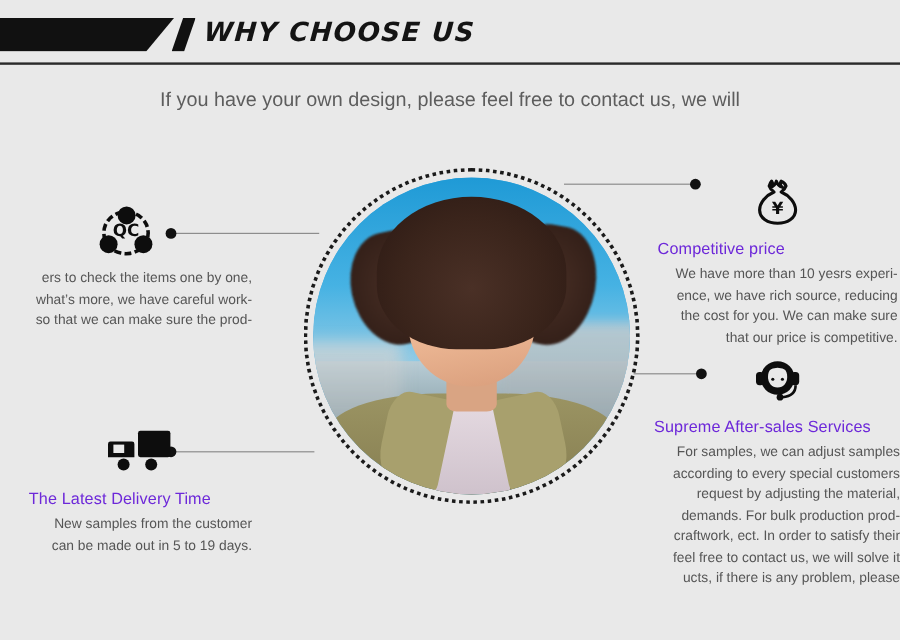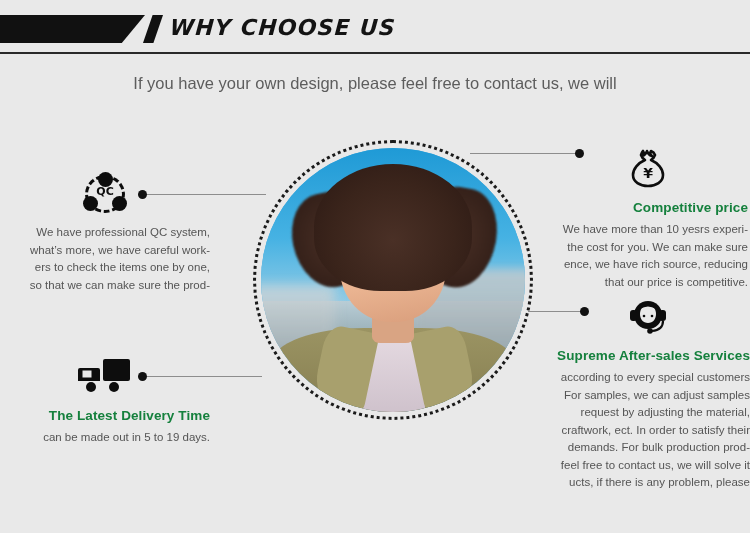--- a/index.html
+++ b/index.html
@@ -143,41 +143,41 @@
     position:absolute; width:9px; height:9px; background:#111;
     border-radius:50%;
   }
 
   
   .feature { position:absolute; }
   .feat-icon {
     position:relative; height:46px; margin:0 auto 6px auto; width:56px;
   }
   .feat-title {
-    font-size:13.5px; font-weight:bold; color:#15803d; text-align:right;
+    font-size:13.5px; font-weight:normal; color:#6d28d9; text-align:left;
     letter-spacing:.1px; margin-bottom:6px;
   }
   .feat-body {
     font-size:11.5px; line-height:17.5px; color:#555; text-align:right;
   }
 
   .f-qc   { left:0;   top:172px; width:210px; }
-  .f-del  { left:0;   top:356px; width:210px; }
+  .f-del  { left:0;   top:356px; width:210px;padding-left:24px; }
   .f-price{ left:548px; top:148px; width:200px; }
   .f-serv { left:545px; top:296px; width:205px; }
 
   
   .ico-qc { width:46px; height:44px; }
   .qc-c { position:absolute; width:15px; height:15px; background:#0d0d0d; border-radius:50%; }
   .qc-top { left:15.5px; top:0; }
   .qc-bl  { left:1px; top:24px; }
   .qc-br  { left:30px; top:24px; }
   .qc-txt {
     position:absolute; left:0; top:13px; width:46px; text-align:center;
-    font-size:11px; font-weight:bold; color:#0d0d0d;
+    font-size:14px; font-weight:bold; color:#0d0d0d;
     font-family:"DejaVu Sans", sans-serif;
   }
   .qc-arc {
     position:absolute; left:3px; top:3px; width:40px; height:38px;
     border:3px dashed #0d0d0d; border-radius:50%;
   }
 
   
   .ico-truck { width:56px; height:40px; }
 
@@ -240,76 +240,76 @@
   <div class="feat-icon">
     <div class="ico-qc" style="position:relative;margin:0 auto;">
       <div class="qc-arc"></div>
       <div class="qc-c qc-top"></div>
       <div class="qc-c qc-bl"></div>
       <div class="qc-c qc-br"></div>
       <div class="qc-txt">QC</div>
     </div>
   </div>
   <div class="feat-body">
-    <div>We have professional QC system,</div>
+    <div>ers to check the items one by one,</div>
     <div>what’s more, we have careful work-</div>
-    <div>ers to check the items one by one,</div>
     <div>so that we can make sure the prod-</div>
   </div>
 </div>
 
 <div class="feature f-del">
   <div class="feat-icon">
     <svg class="ico-truck" viewBox="0 0 56 40" style="display:block;margin:0 auto;">
       <rect x="26" y="3" width="27" height="22" rx="2" fill="#0d0d0d"></rect>
       <path d="M3 12 h18 a2 2 0 0 1 2 2 v11 h-22 v-11 a2 2 0 0 1 2 -2 z" fill="#0d0d0d"></path>
       <rect x="5.5" y="14.5" width="9" height="7" fill="#e9e9e9"></rect>
       <circle cx="14" cy="31" r="5" fill="#0d0d0d"></circle>
       <circle cx="37" cy="31" r="5" fill="#0d0d0d"></circle>
     </svg>
   </div>
   <div class="feat-title">The Latest Delivery Time</div>
   <div class="feat-body">
+    <div>New samples from the customer</div>
     <div>can be made out in 5 to 19 days.</div>
   </div>
 </div>
 
 <div class="feature f-price">
   <div class="feat-icon">
     <svg class="ico-bag" viewBox="0 0 44 44" style="display:block;margin:0 auto;">
       <path d="M17 3 q2 3 -1 5 q4 -1 5 -5 q1 4 5 5 q-3 -2 -1 -5 q3 1 4 4 q-1 3 -4 5 c7 3 12 9 12 15 c0 7 -7 11 -15 11 c-8 0 -15 -4 -15 -11 c0 -6 5 -12 12 -15 q-3 -2 -4 -5 q1 -3 2 -4 z" fill="none" stroke="#0d0d0d" stroke-width="2.6" stroke-linejoin="round"></path>
       <text x="22" y="30" font-family="DejaVu Sans, sans-serif" font-size="14" font-weight="bold" fill="#0d0d0d" text-anchor="middle">¥</text>
     </svg>
   </div>
   <div class="feat-title">Competitive price</div>
   <div class="feat-body">
     <div>We have more than 10 yesrs experi-</div>
+    <div>ence, we have rich source,  reducing</div>
     <div>the cost for you. We can make sure</div>
-    <div>ence, we have rich source,  reducing</div>
     <div>that our price is competitive.</div>
   </div>
 </div>
 
 <div class="feature f-serv">
   <div class="feat-icon">
     <svg class="ico-head" viewBox="0 0 44 42" style="display:block;margin:0 auto;">
       <circle cx="22" cy="19" r="14" fill="#0d0d0d"></circle>
       <path d="M22 9 c5 0 8 4 8 9 c0 5 -3 9 -8 9 c-5 0 -8 -4 -8 -9 c0 -5 3 -9 8 -9 z" fill="#e9e9e9"></path>
       <path d="M14 13 q8 -5 16 0 q-1 -7 -8 -7 q-7 0 -8 7 z" fill="#0d0d0d"></path>
       <rect x="4" y="14" width="7" height="11" rx="3" fill="#0d0d0d"></rect>
       <rect x="33" y="14" width="7" height="11" rx="3" fill="#0d0d0d"></rect>
       <path d="M37 25 q0 9 -11 10" fill="none" stroke="#0d0d0d" stroke-width="2.2"></path>
       <circle cx="24" cy="35" r="2.8" fill="#0d0d0d"></circle>
       <circle cx="18" cy="20" r="1.3" fill="#0d0d0d"></circle>
       <circle cx="26" cy="20" r="1.3" fill="#0d0d0d"></circle>
     </svg>
   </div>
   <div class="feat-title">Supreme After-sales Services</div>
   <div class="feat-body">
+    <div>For samples, we can adjust samples</div>
     <div>according to every special customers</div>
-    <div>For samples, we can adjust samples</div>
     <div>request by adjusting the material,</div>
+    <div>demands. For bulk production prod-</div>
     <div>craftwork, ect. In order to satisfy their</div>
-    <div>demands. For bulk production prod-</div>
     <div>feel free to contact us, we will solve it</div>
     <div>ucts, if there is any problem, please</div>
   </div>
 </div>
 
 </body></html>

